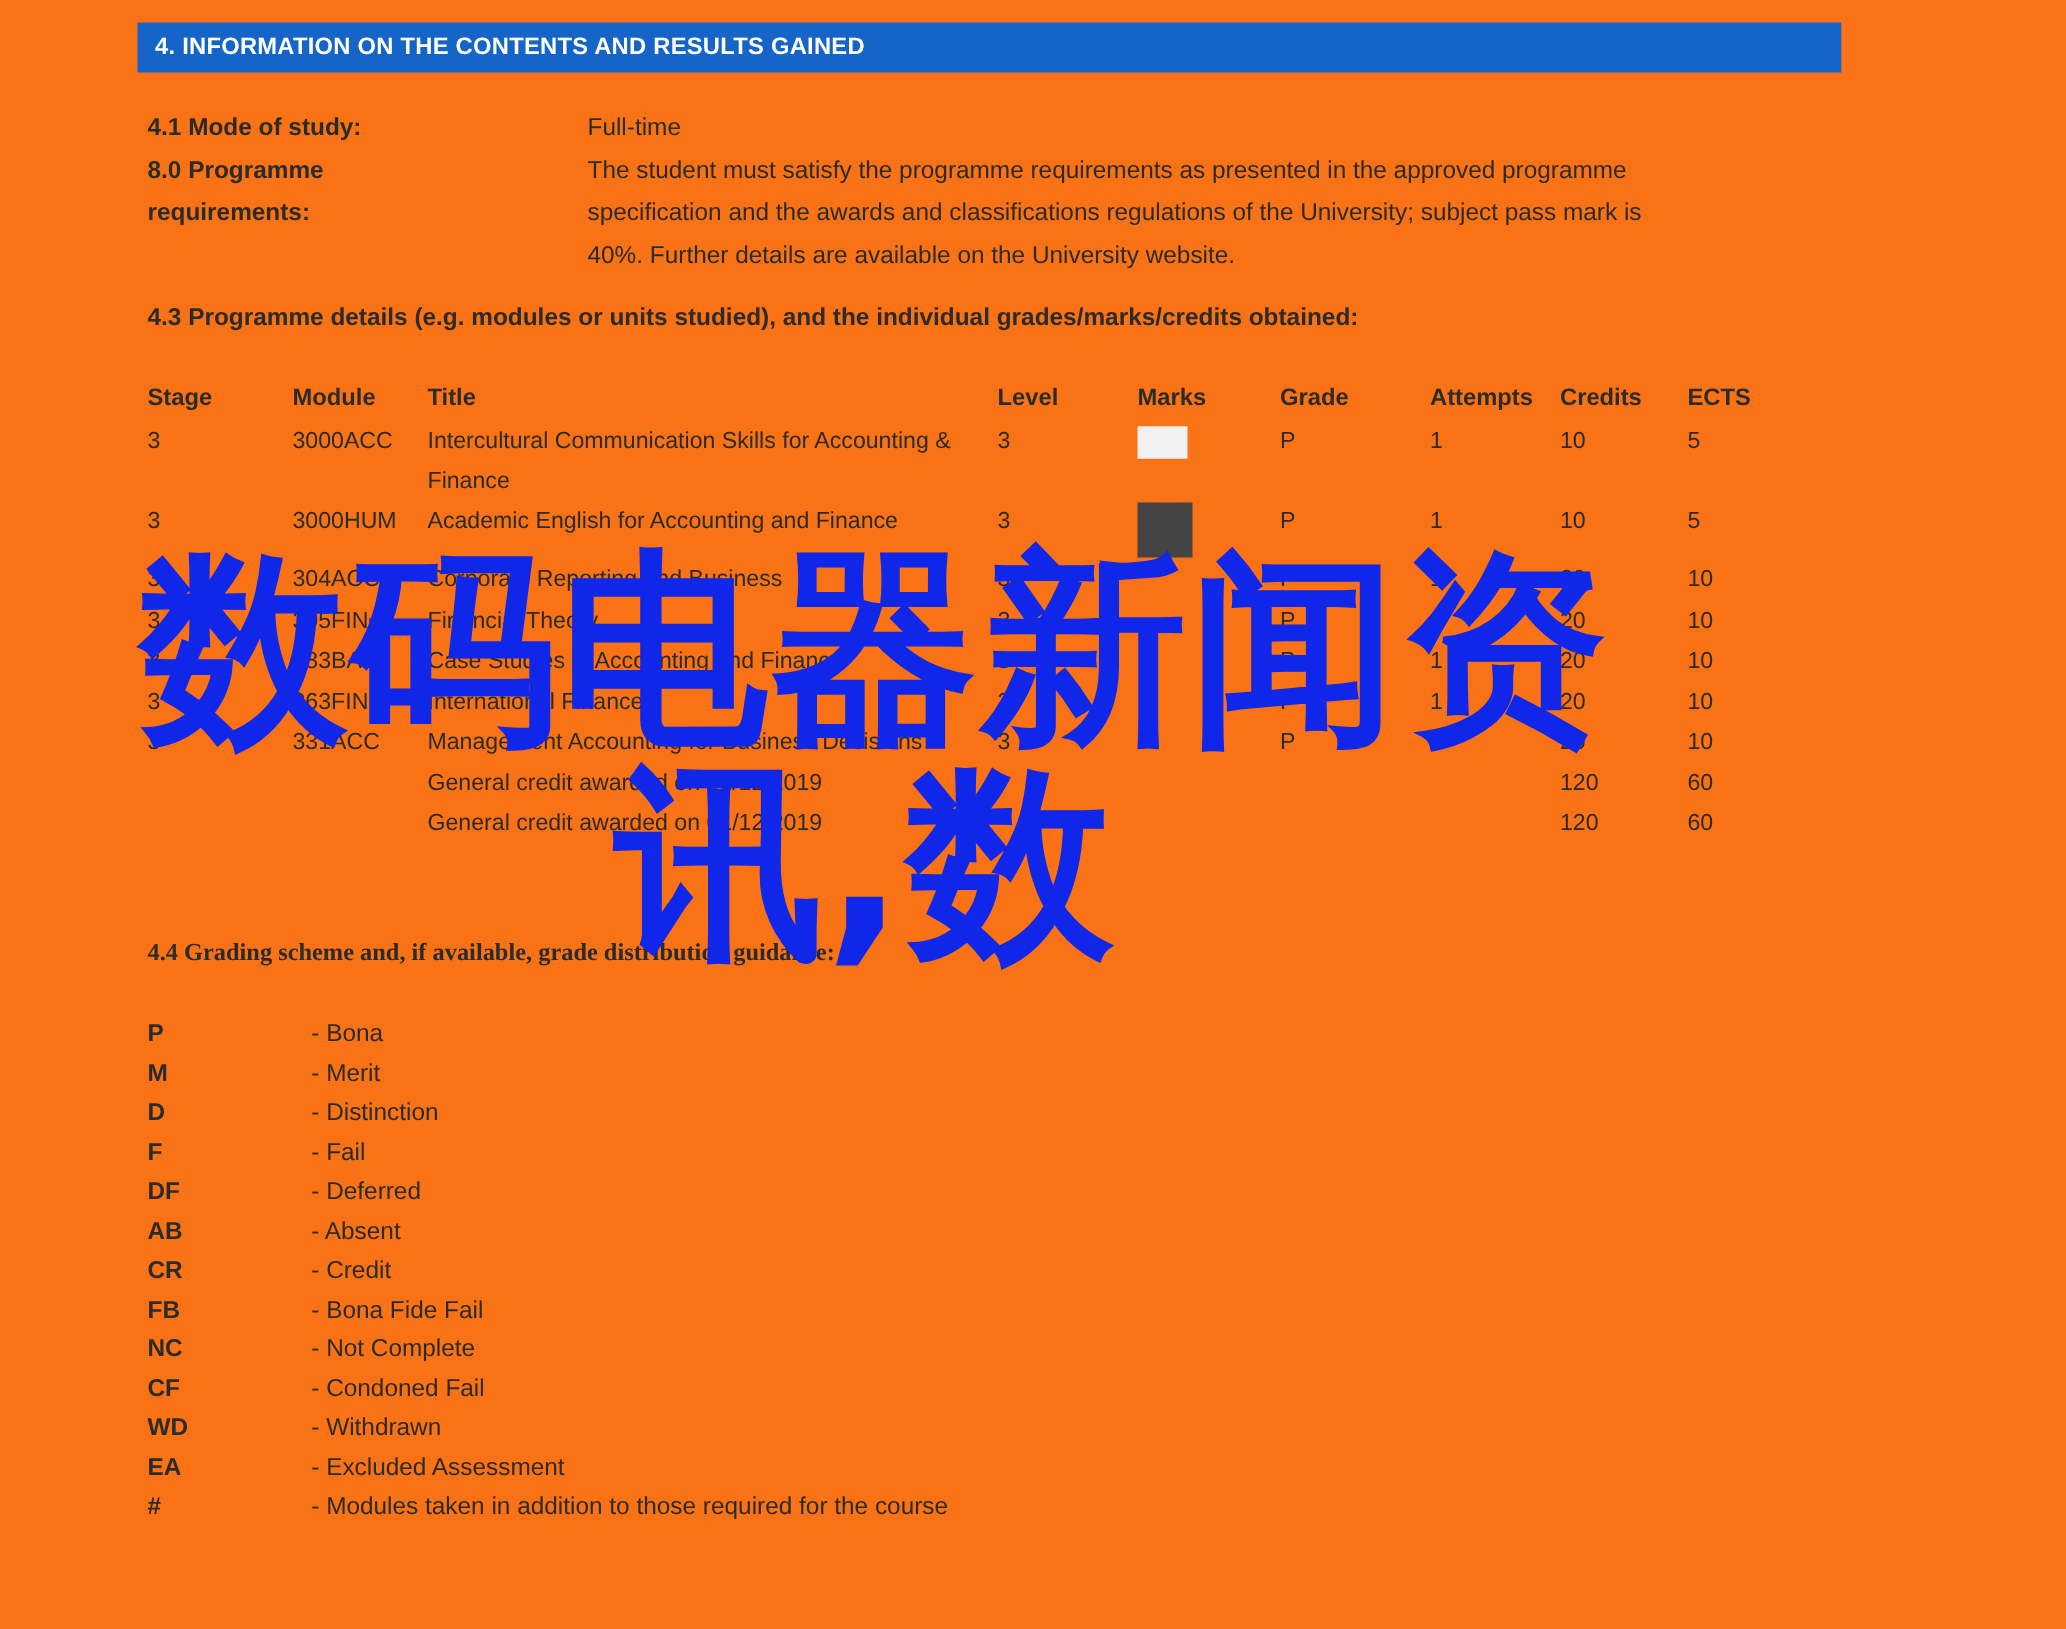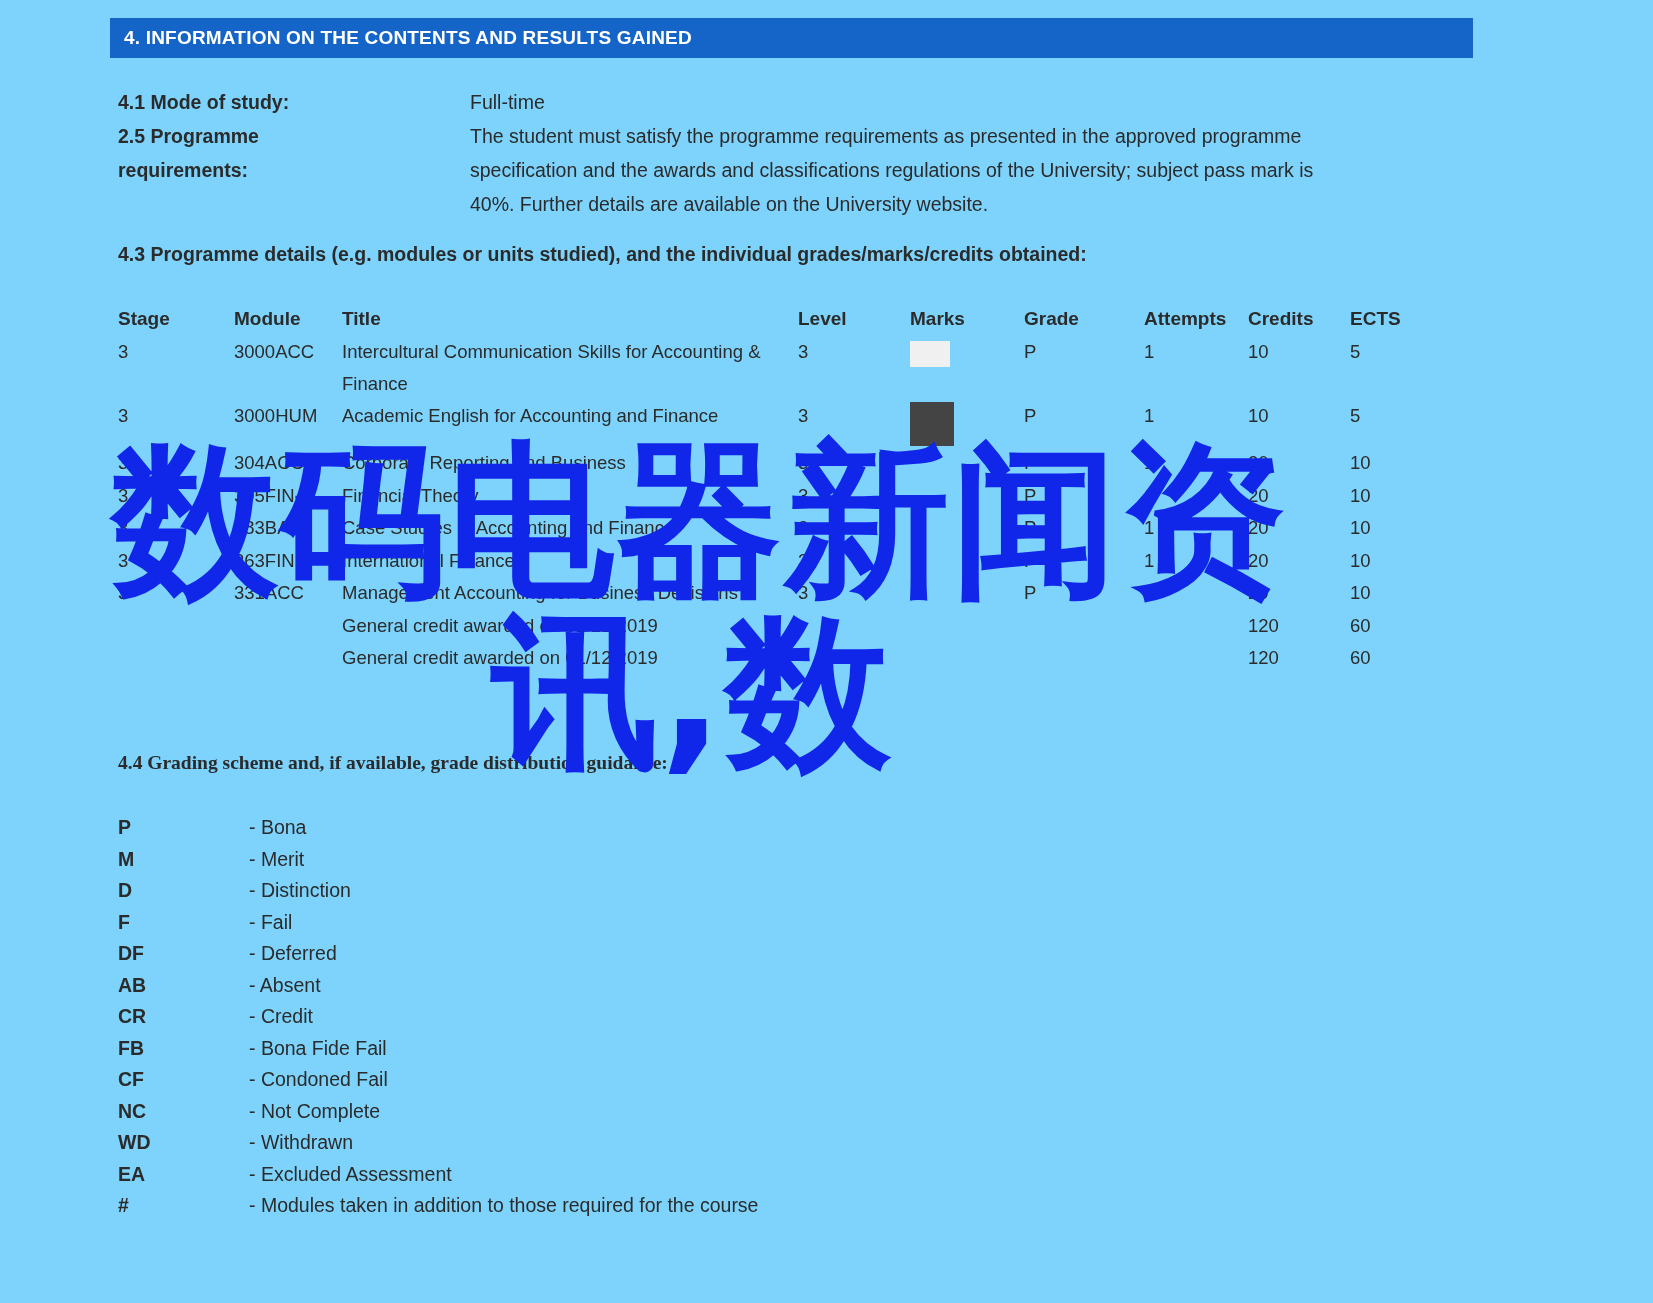--- a/index.html
+++ b/index.html
@@ -13,21 +13,21 @@
     position: relative;
     overflow: hidden;
     font-family: "Liberation Sans", sans-serif;
     color: #2b2b2b;
   }
 
   
   #scan {
     position: absolute;
     inset: 0;
-    background: #7dd3fc;
+    background: #f97316;
   }
 
   
   .section-banner {
     position: absolute;
     left: 110px;
     top: 18px;
     width: 1363px;
     height: 40px;
     background: #1565c9;
@@ -196,21 +196,21 @@
   </div>
 
   <div class="kv-block">
 
     <div class="kv-row">
       <div class="kv-label">4.1 Mode of study:</div>
       <div class="kv-value">Full-time</div>
     </div>
 
     <div class="kv-row">
-      <div class="kv-label">2.5 Programme</div>
+      <div class="kv-label">8.0 Programme</div>
       <div class="kv-value">The student must satisfy the programme requirements as presented in the approved programme</div>
     </div>
 
     <div class="kv-row">
       <div class="kv-label-cont">requirements:</div>
       <div class="kv-value">specification and the awards and classifications regulations of the University; subject pass mark is</div>
     </div>
 
     <div class="kv-row">
       <div class="kv-label-cont"></div>
@@ -367,26 +367,26 @@
       </div>
       <div class="legend-row">
         <div class="legend-code">CR</div>
         <div class="legend-desc">- Credit</div>
       </div>
       <div class="legend-row">
         <div class="legend-code">FB</div>
         <div class="legend-desc">- Bona Fide Fail</div>
       </div>
       <div class="legend-row">
+        <div class="legend-code">NC</div>
+        <div class="legend-desc">- Not Complete</div>
+      </div>
+      <div class="legend-row">
         <div class="legend-code">CF</div>
         <div class="legend-desc">- Condoned Fail</div>
-      </div>
-      <div class="legend-row">
-        <div class="legend-code">NC</div>
-        <div class="legend-desc">- Not Complete</div>
       </div>
       <div class="legend-row">
         <div class="legend-code">WD</div>
         <div class="legend-desc">- Withdrawn</div>
       </div>
       <div class="legend-row">
         <div class="legend-code">EA</div>
         <div class="legend-desc">- Excluded Assessment</div>
       </div>
       <div class="legend-row">

